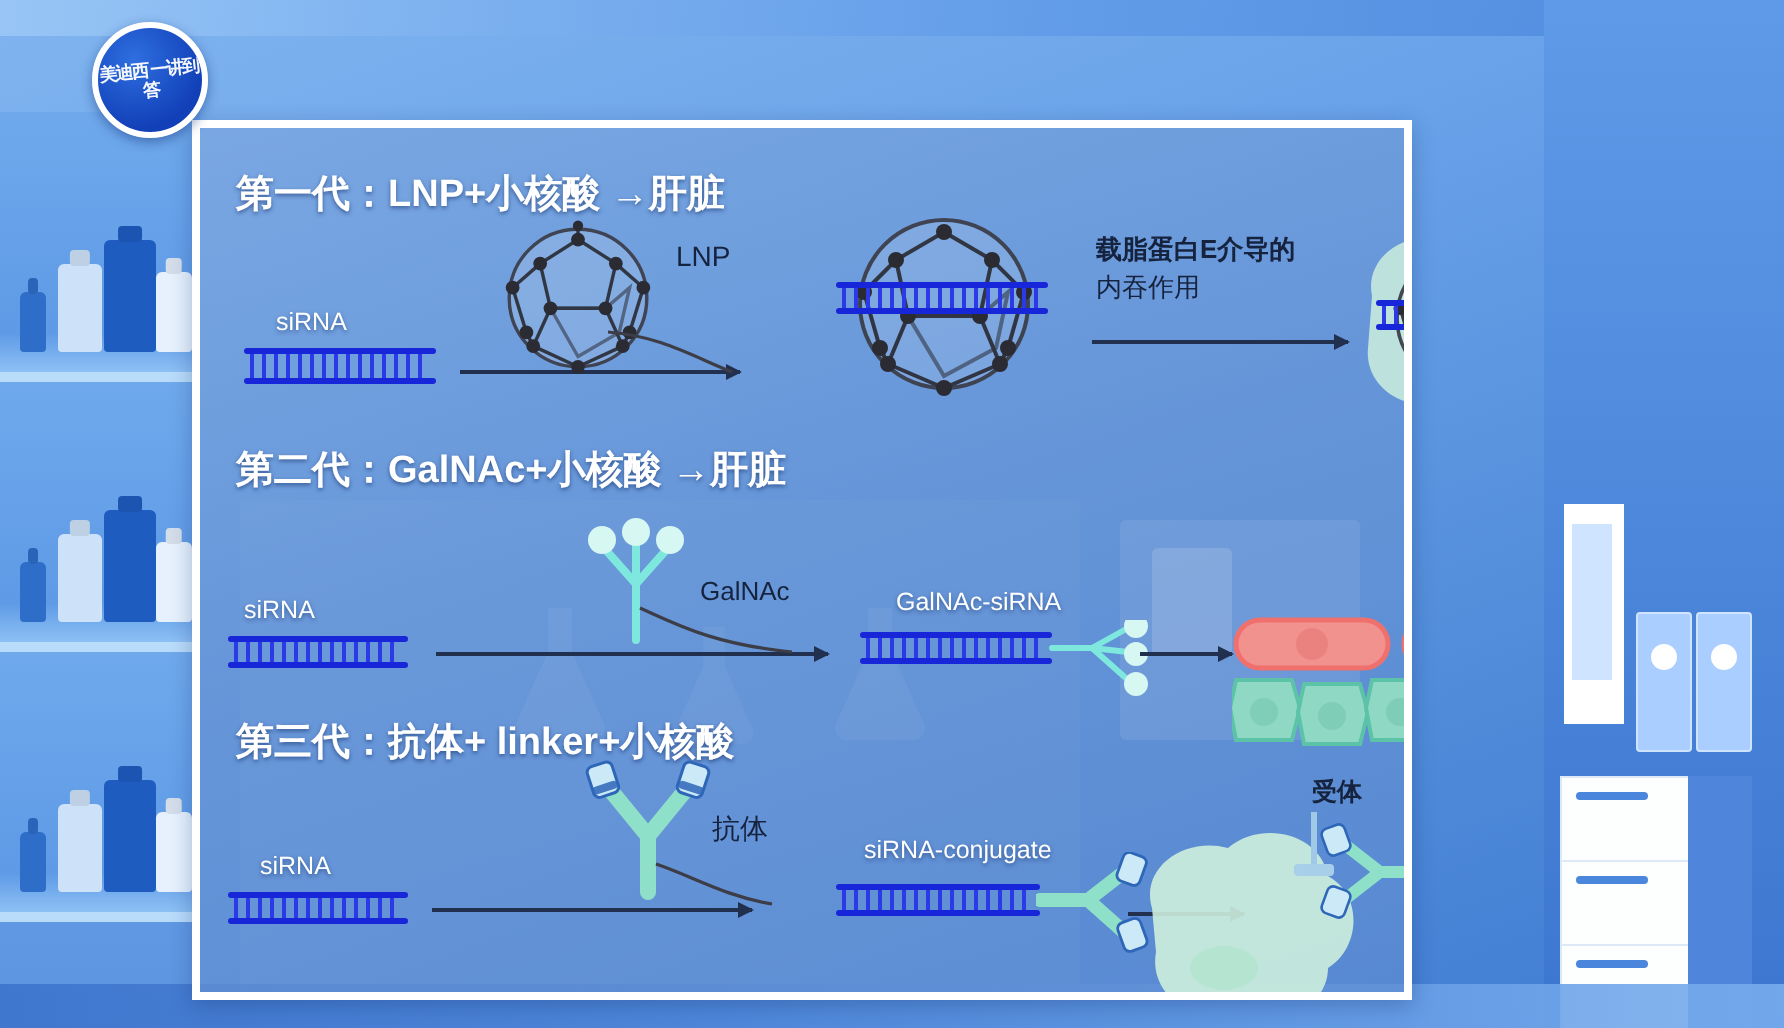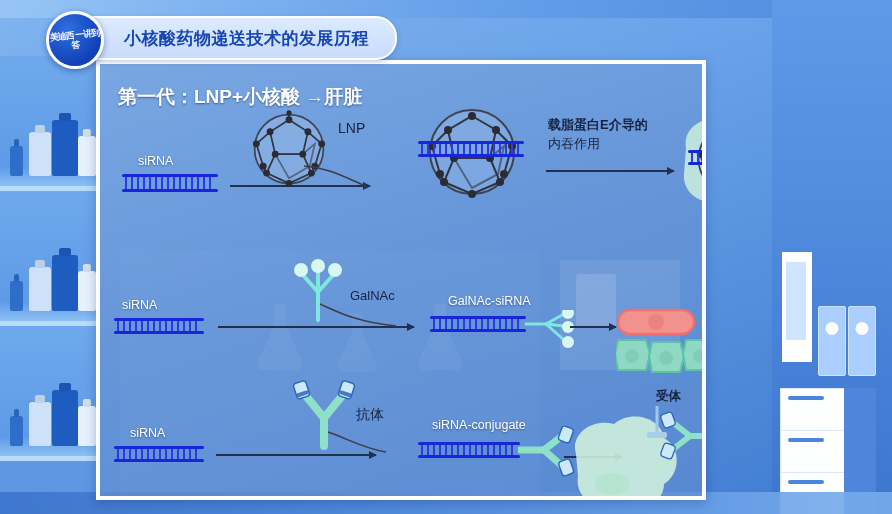--- a/index.html
+++ b/index.html
@@ -145,23 +145,20 @@
     <div class="drawerline" style="left:788px;top:438px;width:36px;"></div>
     <div class="drawerbox" style="left:780px;top:472px;width:64px;height:42px;"></div>
     <div class="drawerline" style="left:788px;top:480px;width:36px;"></div>
     <div class="bench" style="left:844px;top:388px;width:32px;height:126px;background:#4f86dc;"></div>
 
     <div class="bg-bottomstrip"></div>
   </div>
 
   <div class="logo">
     <div class="logo-mark">美迪西 一讲到答</div>
-  </div>
-  <div class="title-pill">
-    <span class="title-text">小核酸药物递送技术的发展历程</span>
   </div>
 
   <div class="board">
 
     <div class="row" style="top:14px;height:140px;">
       <div class="row-title" style="left:18px;top:6px;">第一代：LNP+小核酸 →肝脏</div>
 
       <div class="lbl" style="left:38px;top:76px;">siRNA</div>
       <div class="sirna" style="left:22px;top:96px;width:96px;height:18px;">
         <div class="strand top" style="width:96px;"></div>
@@ -284,20 +281,21 @@
         </g>
       </svg>
       <div class="sirna" style="left:588px;top:72px;width:90px;height:15px;">
         <div class="strand top" style="width:90px;"></div>
         <div class="strand bot" style="width:90px;"></div>
         <div class="rungs"></div>
       </div>
     </div>
 
     <div class="row" style="top:152px;height:140px;">
+      <div class="row-title" style="left:18px;top:6px;">第二代：GalNAc+小核酸 →肝脏</div>
 
       <div class="lbl" style="left:22px;top:82px;">siRNA</div>
       <div class="sirna" style="left:14px;top:102px;width:90px;height:16px;">
         <div class="strand top" style="width:90px;"></div>
         <div class="strand bot" style="width:90px;"></div>
         <div class="rungs"></div>
       </div>
 
       <div class="arrow" style="left:118px;top:110px;width:196px;"></div>
 
@@ -389,20 +387,21 @@
         </g>
         <g fill="#e4fbf7">
             <circle cx="12" cy="14" r="3.2"></circle>
             <circle cx="22" cy="11" r="3.2"></circle>
             <circle cx="32" cy="14" r="3.2"></circle>
           </g>
       </svg>
     </div>
 
     <div class="row" style="top:288px;height:144px;">
+      <div class="row-title" style="left:18px;top:6px;">第三代：抗体+ linker+小核酸</div>
 
       <div class="lbl" style="left:30px;top:74px;">siRNA</div>
       <div class="sirna" style="left:14px;top:94px;width:90px;height:16px;">
         <div class="strand top" style="width:90px;"></div>
         <div class="strand bot" style="width:90px;"></div>
         <div class="rungs"></div>
       </div>
 
       <div class="arrow" style="left:116px;top:102px;width:160px;"></div>
 

